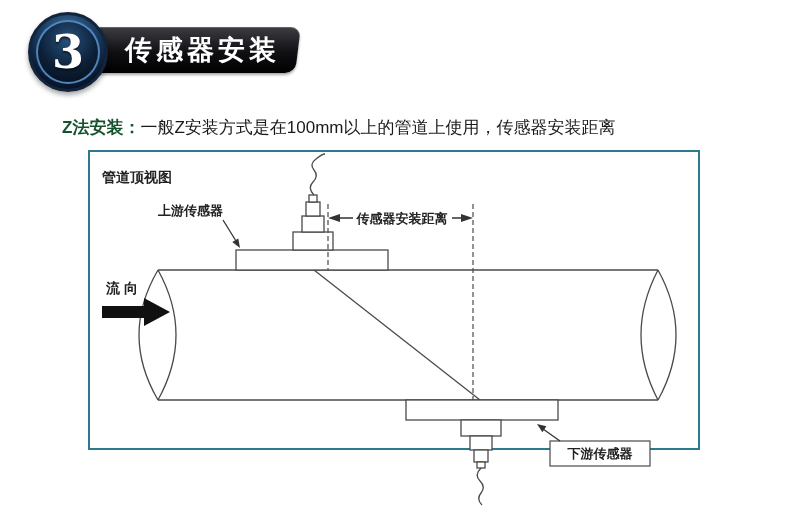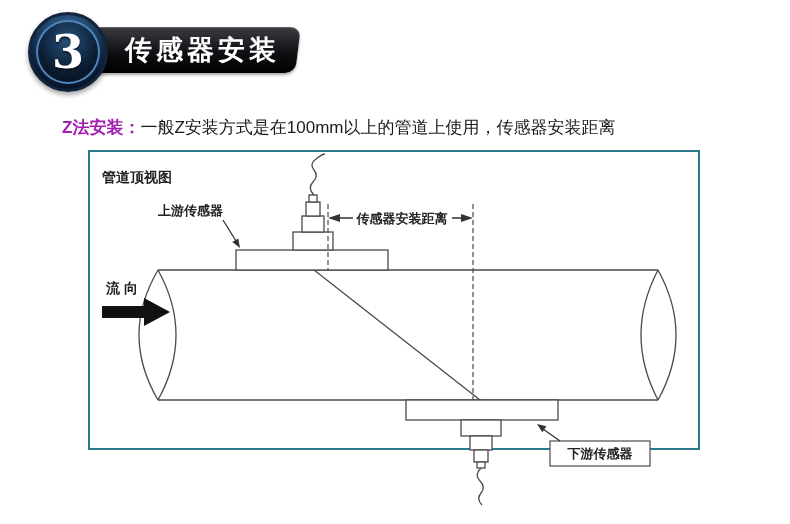--- a/index.html
+++ b/index.html
@@ -39,21 +39,21 @@
   .badge-num {
     position: relative; color: #fff; font-size: 46px; font-weight: bold;
     font-family: "DejaVu Serif", serif; line-height: 1; text-shadow: 0 2px 2px rgba(0,0,0,.6);
   }
 
   
   .intro {
     position: absolute; left: 62px; top: 116px;
     font-size: 17px; color: #1a1a1a; line-height: 24px; white-space: nowrap;
   }
-  .intro b { font-weight: bold; color: #a21caf; }
+  .intro b { font-weight: bold; color: #14532d; }
 
   
   .diagram {
     position: absolute; left: 88px; top: 150px; width: 612px; height: 300px;
     border: 2px solid #2d7a8e; background: #fff;
   }
   .diagram svg { display: block; width: 608px; height: 362px; }
   .dtitle { font-size: 14px; font-weight: bold; fill: #222;
     font-family: "Liberation Sans", sans-serif; }
   .dlabel { font-size: 13px; font-weight: bold; fill: #222;

